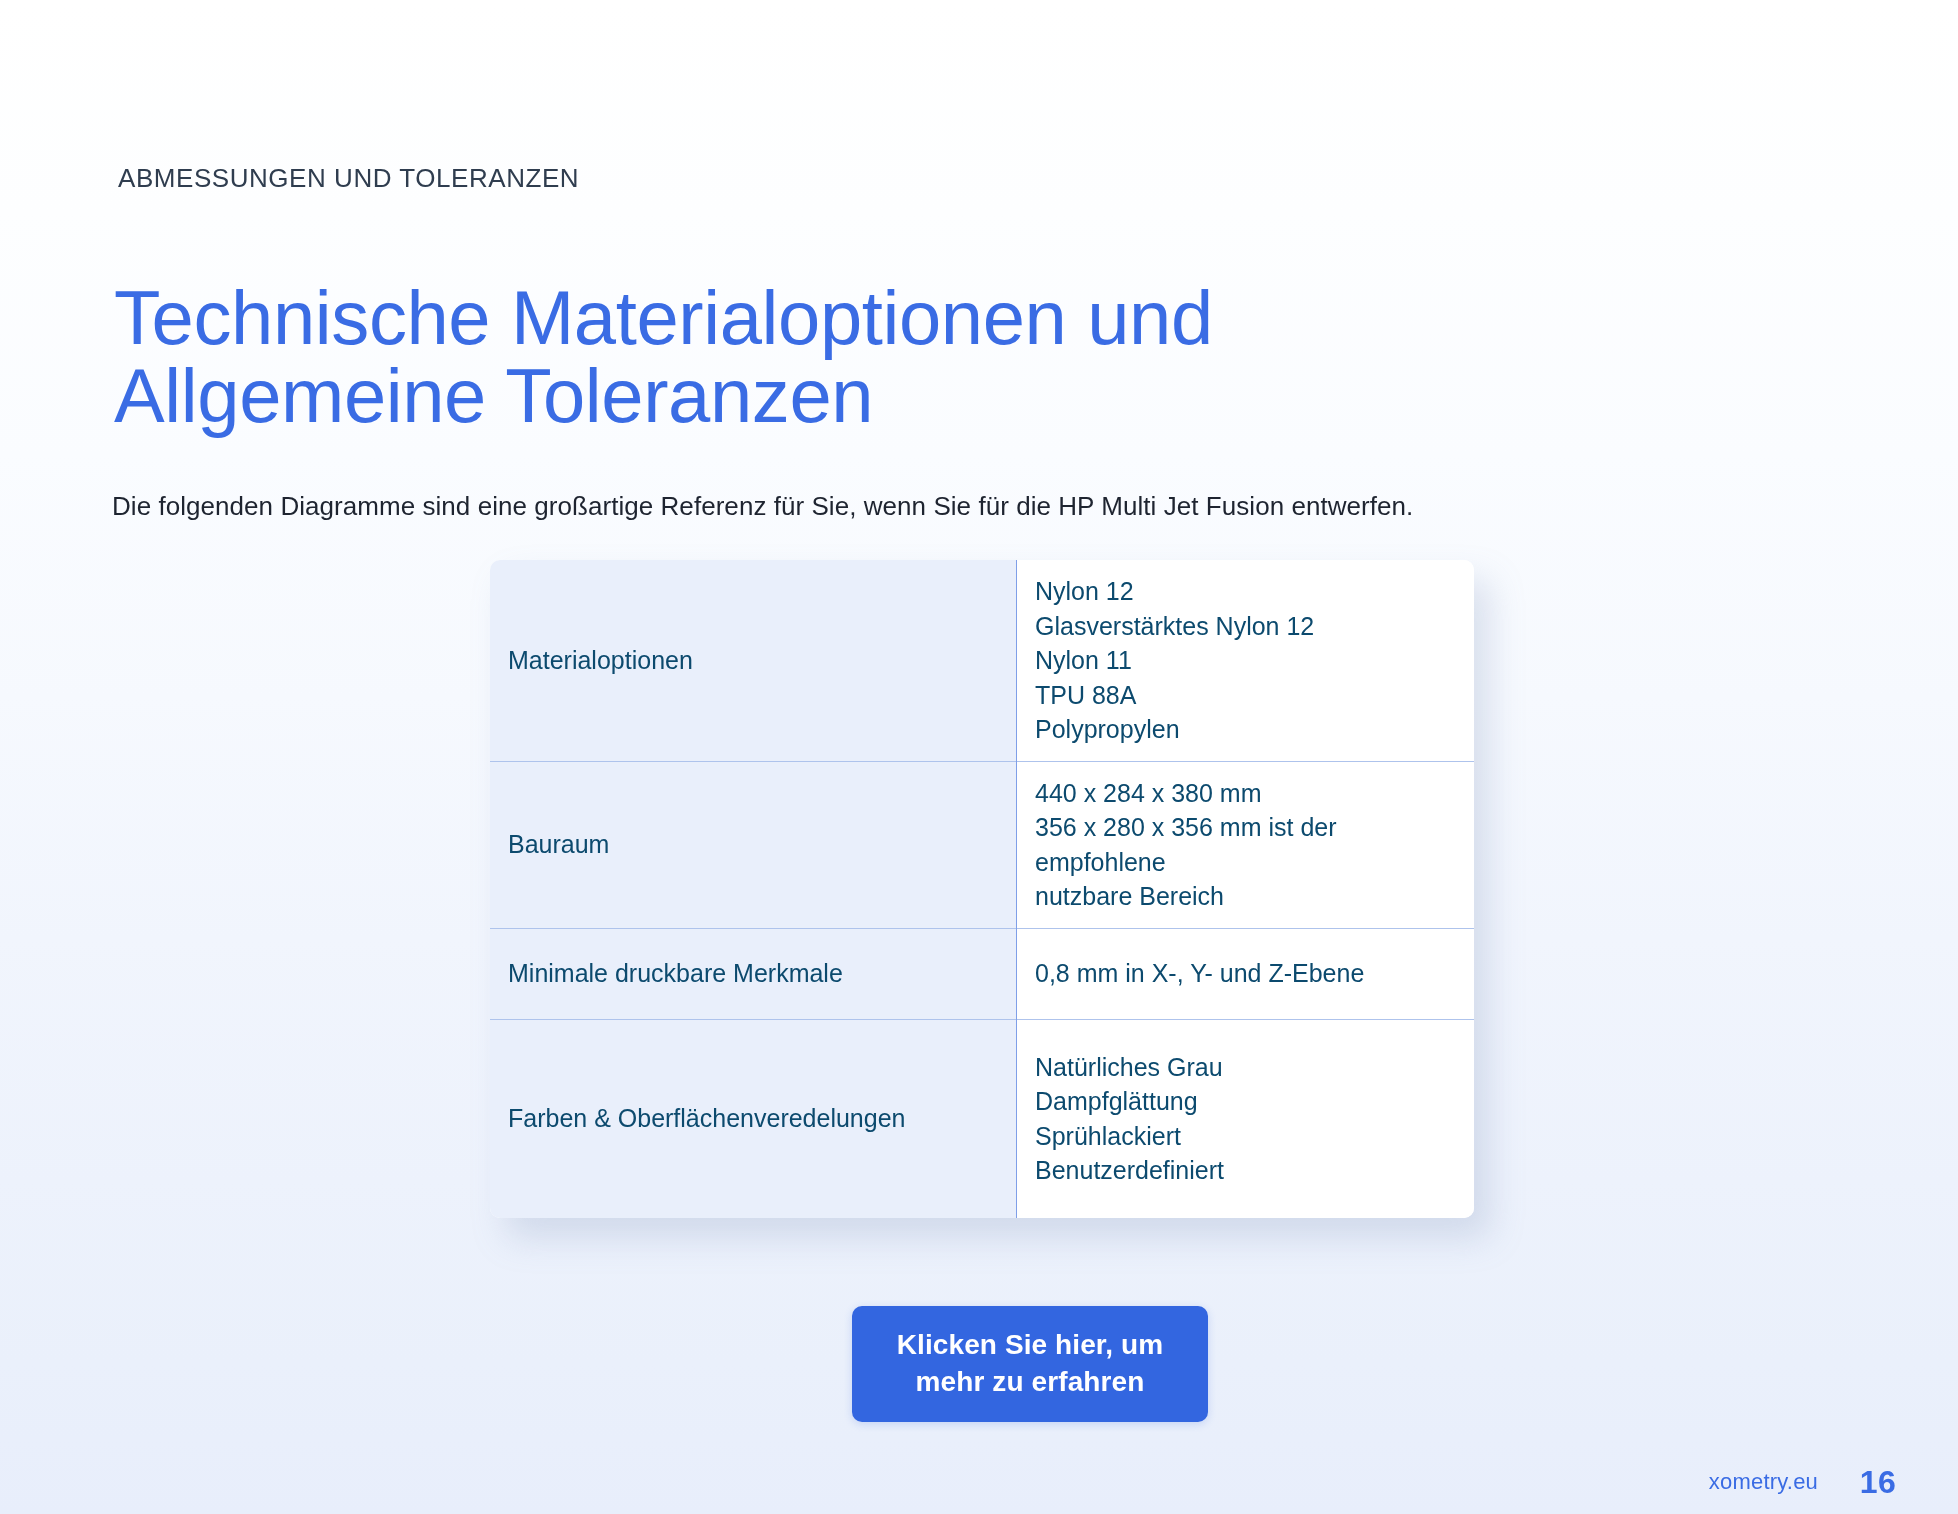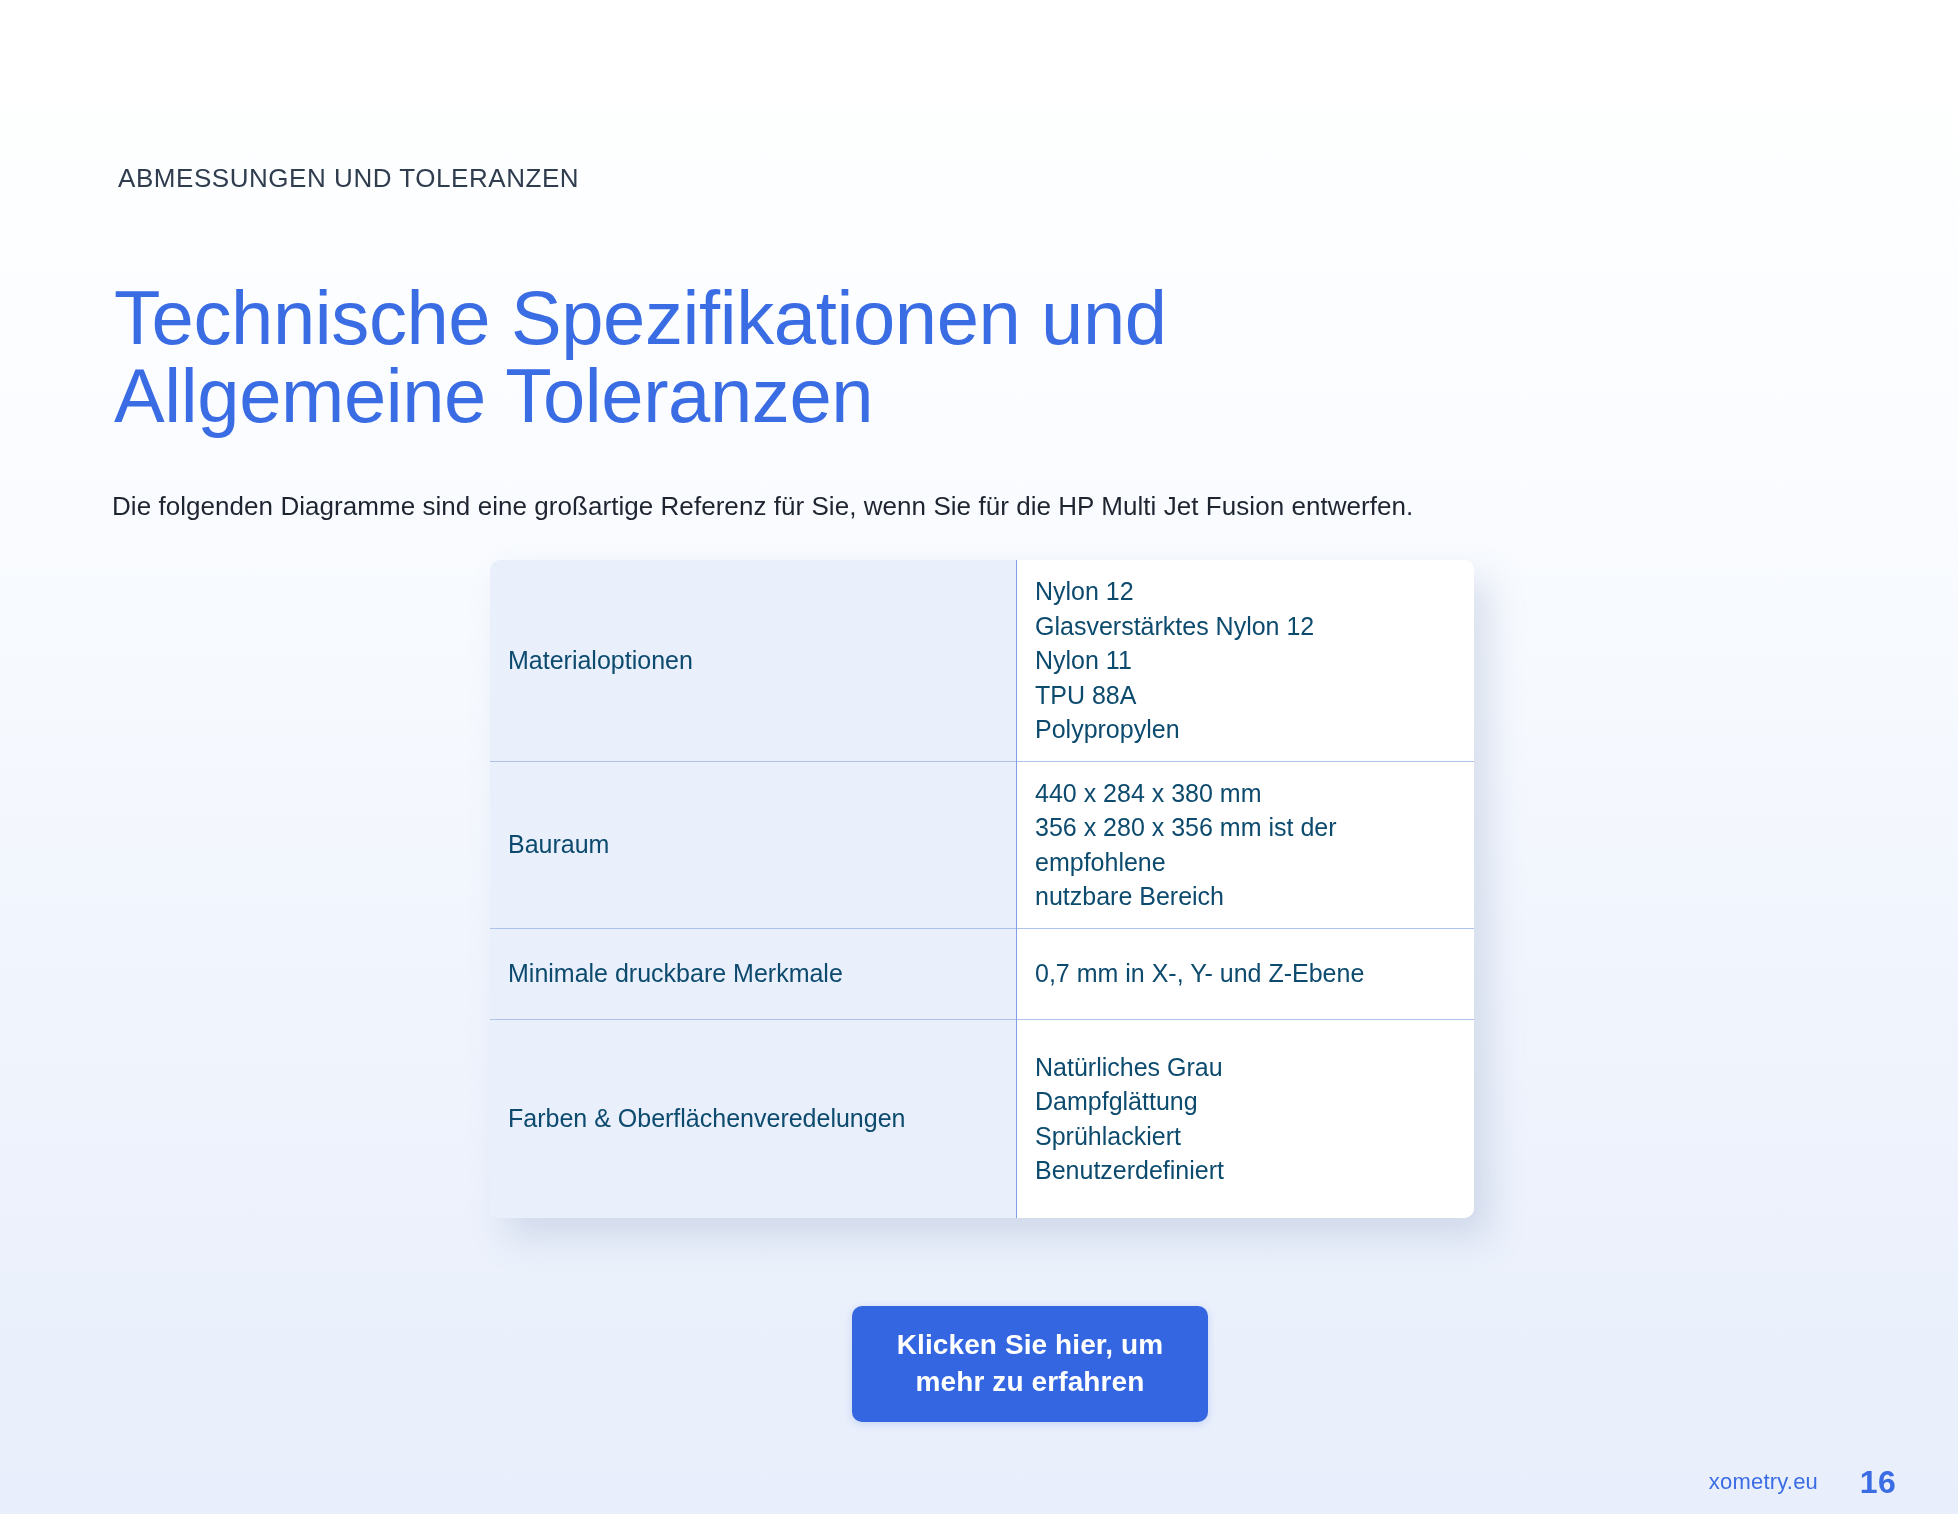--- a/index.html
+++ b/index.html
@@ -164,21 +164,21 @@
   }
 </style>
 </head>
 <body>
 
 <div class="slide">
 
   <div class="eyebrow">ABMESSUNGEN UND TOLERANZEN</div>
 
   <h1 class="headline">
-    <span class="line">Technische Spezifikationen und</span>
+    <span class="line">Technische Materialoptionen und</span>
     <span class="line">Allgemeine Toleranzen</span>
   </h1>
 
   <p class="subhead">Die folgenden Diagramme sind eine großartige Referenz für Sie, wenn Sie für die HP Multi Jet Fusion entwerfen.</p>
 
   <div class="spec-table-wrap">
     <table class="spec-table">
       <tbody>
 
         <tr class="row-0">
@@ -198,21 +198,21 @@
           <td class="value-cell">
             <span class="val-line">440 x 284 x 380 mm</span>
             <span class="val-line">356 x 280 x 356 mm ist der empfohlene</span>
             <span class="val-line">nutzbare Bereich</span>
           </td>
         </tr>
 
         <tr class="row-3">
           <td class="label-cell">Minimale druckbare Merkmale</td>
           <td class="value-cell">
-            <span class="val-line">0,7 mm in X-, Y- und Z-Ebene</span>
+            <span class="val-line">0,8 mm in X-, Y- und Z-Ebene</span>
           </td>
         </tr>
 
         <tr class="row-4">
           <td class="label-cell">Farben &amp; Oberflächenveredelungen</td>
           <td class="value-cell">
             <span class="val-line">Natürliches Grau</span>
             <span class="val-line">Dampfglättung</span>
             <span class="val-line">Sprühlackiert</span>
             <span class="val-line">Benutzerdefiniert</span>

